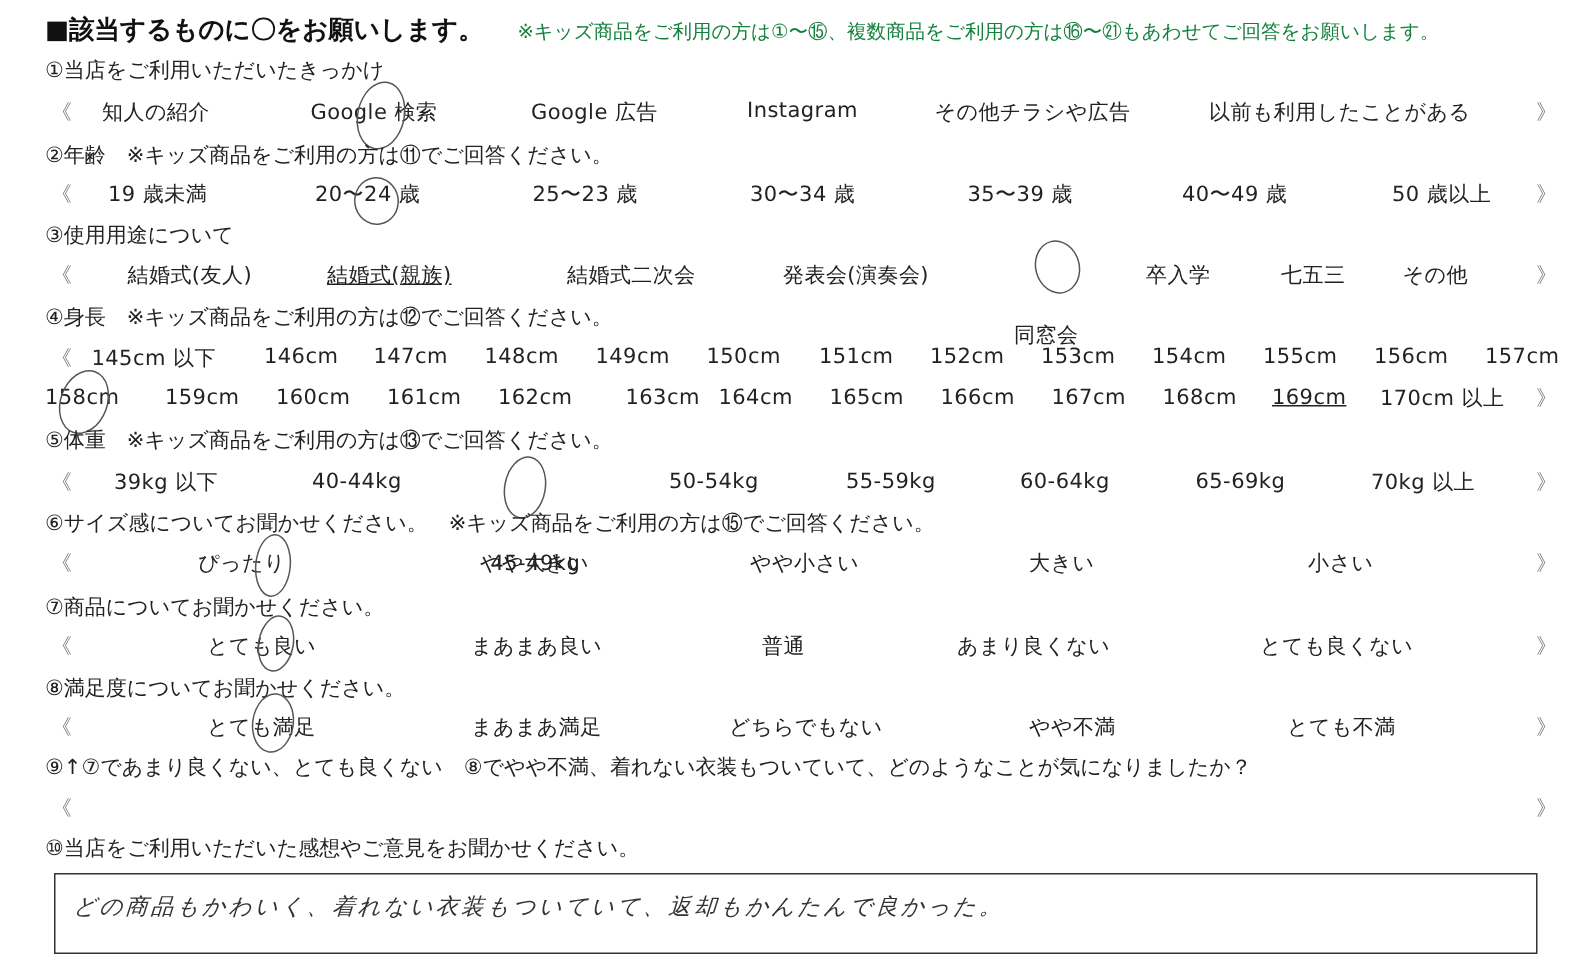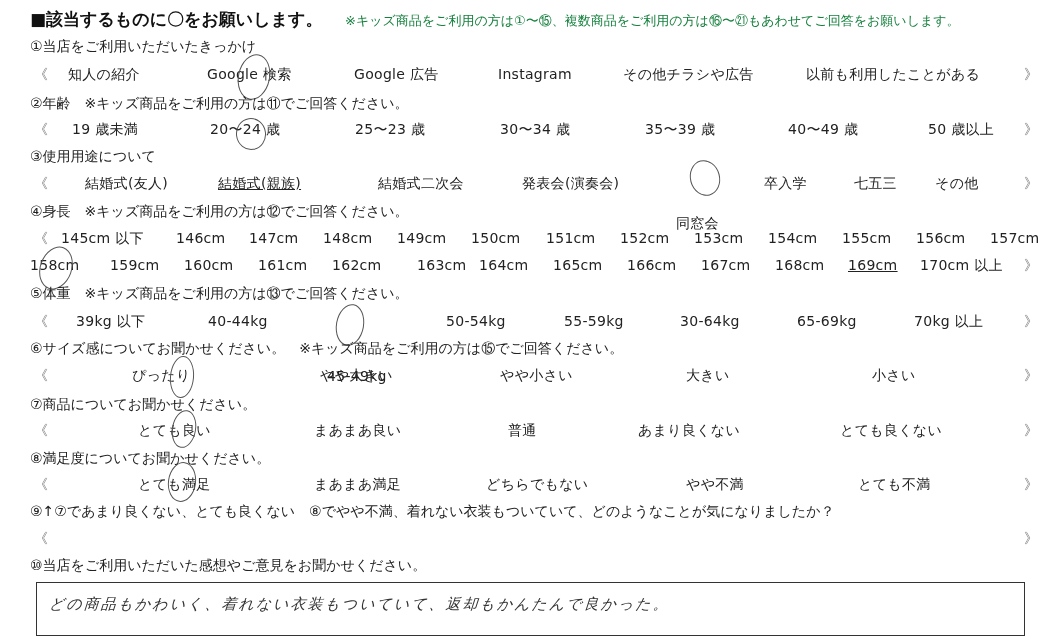--- a/index.html
+++ b/index.html
@@ -100,21 +100,21 @@
 </div>
 
 <div class="abs q" style="left:30px; top:285px;">⑤体重　※キッズ商品をご利用の方は⑬でご回答ください。</div>
 <div>
   <span class="abs br" style="left:34px; top:313px;">《</span>
   <span class="abs opt" style="left:76px; top:313px;">39kg 以下</span>
   <span class="abs opt" style="left:208px; top:313px;text-align:center;">40-44kg</span>
   <span class="abs opt" style="left:327px; top:328px;margin-top:40px;">45-49kg</span>
   <span class="abs opt" style="left:446px; top:313px;">50-54kg</span>
   <span class="abs opt" style="left:564px; top:313px;">55-59kg</span>
-  <span class="abs opt" style="left:680px; top:313px;">30-64kg</span>
+  <span class="abs opt" style="left:680px; top:313px;">60-64kg</span>
   <span class="abs opt" style="left:797px; top:313px;">65-69kg</span>
   <span class="abs opt" style="left:914px; top:313px;">70kg 以上</span>
   <span class="abs br" style="left:1024px; top:313px;">》</span>
   <div class="circle" style="left:336px; top:304px; width:26px; height:40px; transform:rotate(10deg);"></div>
 </div>
 
 <div class="abs q" style="left:30px; top:340px;">⑥サイズ感についてお聞かせください。　※キッズ商品をご利用の方は⑮でご回答ください。</div>
 <div>
   <span class="abs br" style="left:34px; top:367px;">《</span>
   <span class="abs opt" style="left:132px; top:367px;">ぴったり</span>

